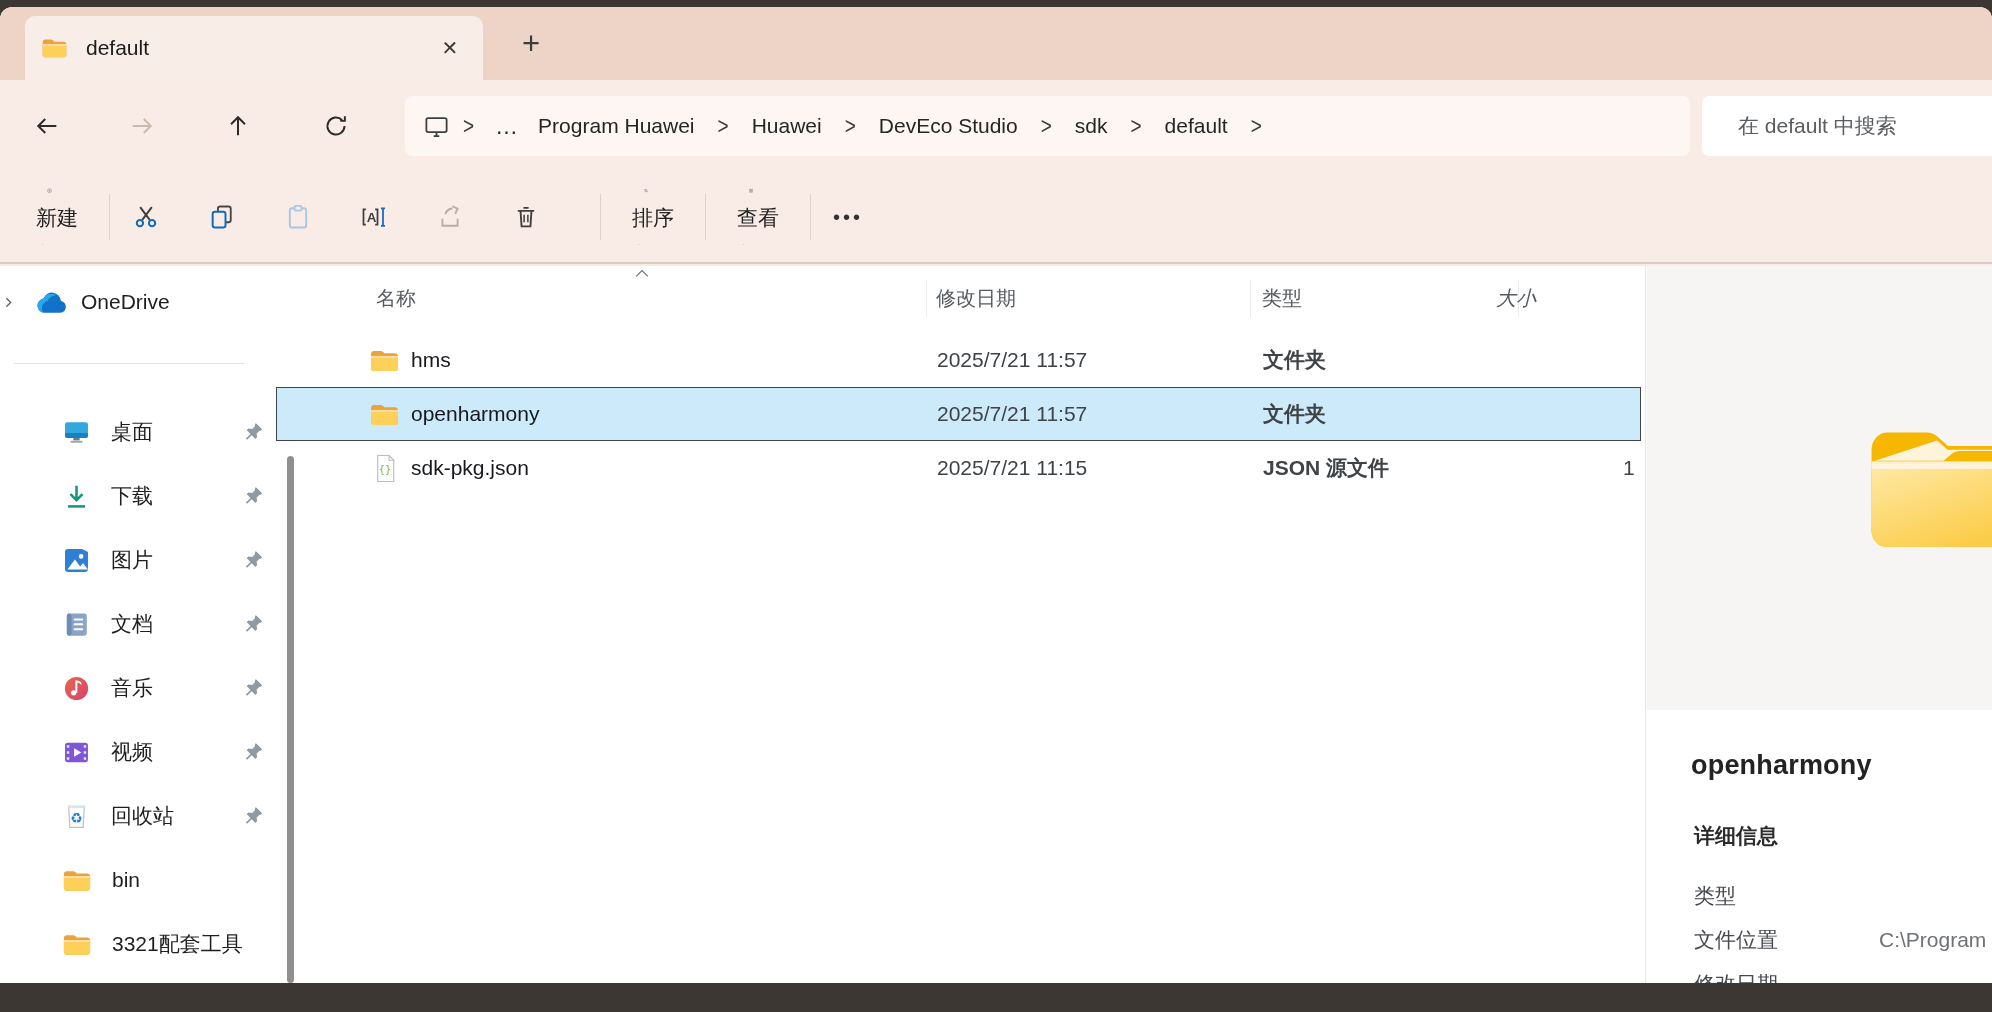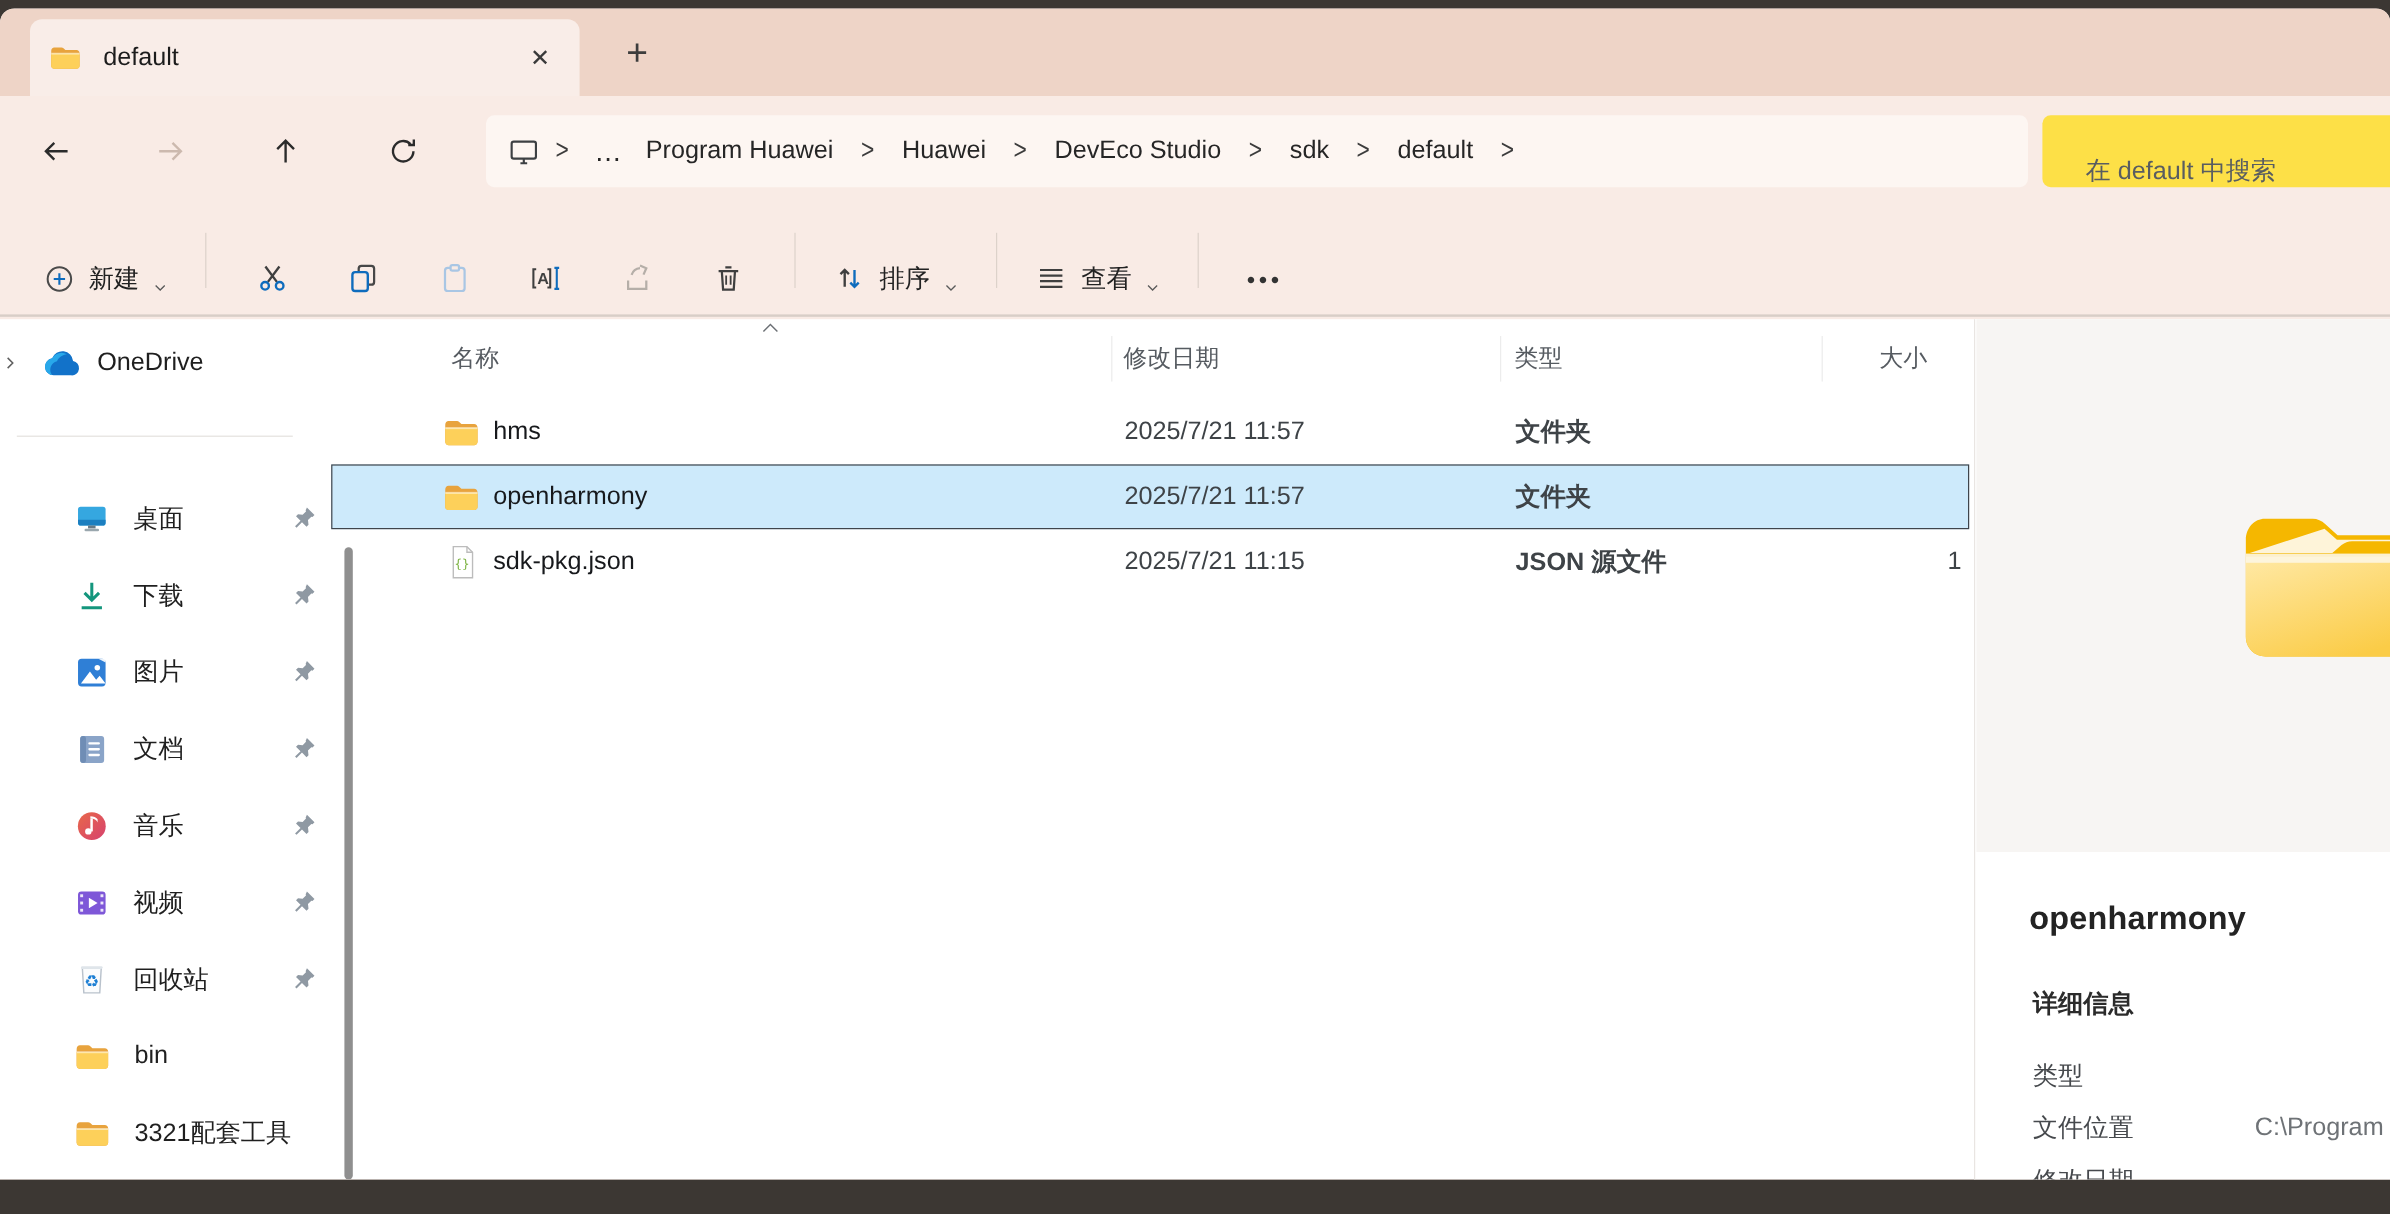--- a/index.html
+++ b/index.html
@@ -23,30 +23,30 @@
     justify-content:center;font-size:31px;font-weight:300;color:#3d3d3d;}
 
   
   .navbar{position:absolute;top:73px;left:0;right:0;height:92px;background:#f9ebe5;}
   .navbtn{position:absolute;top:18px;width:56px;height:56px;display:flex;align-items:center;justify-content:center;border-radius:6px;}
   .crumbfield{position:absolute;left:405px;top:16px;width:1285px;height:60px;background:#fdf6f2;
     border-radius:7px;display:flex;align-items:center;padding-left:18px;box-sizing:border-box;}
   .crumb{font-size:21px;color:#262626;padding:6px 10px;border-radius:5px;white-space:nowrap;}
   .crumb-sep{font-size:19px;color:#3c3c3c;padding:0 13px;transform:scaleY(1.25);display:inline-block;}
   .crumb-overflow{font-size:23px;color:#262626;letter-spacing:2px;padding:0 8px;}
-  .searchfield{position:absolute;left:1702px;top:16px;width:290px;height:60px;background:#fde047;
-    border-radius:7px 0 0 7px;display:flex;align-items:flex-end;box-sizing:border-box;}
+  .searchfield{position:absolute;left:1702px;top:16px;width:290px;height:60px;background:#ffffff;
+    border-radius:7px 0 0 7px;display:flex;align-items:center;box-sizing:border-box;}
   .searchfield input{border:none;outline:none;background:transparent;font-size:21px;color:#4f5356;
     font-family:inherit;padding-left:36px;width:240px;}
   .searchfield input::placeholder{color:#595d61;opacity:1;}
 
   
   .toolbar{position:absolute;top:165px;left:0;right:0;height:92px;background:#f9ebe5;
     border-bottom:2px solid #d8cec7;display:flex;align-items:center;padding-left:22px;box-sizing:border-box;}
-  .tbtn{display:flex;align-items:flex-end;justify-content:center;height:58px;border-radius:6px;}
+  .tbtn{display:flex;align-items:flex-start;justify-content:center;height:58px;border-radius:6px;flex-direction:column;}
   .tbtn.icononly{width:66px;margin:0 5px;}
   .tbtn.labeled{padding:0 14px;gap:11px;}
   .tbtn .lbl{font-size:21px;color:#222;}
   .tsep{width:1px;height:46px;background:#ddd2ca;margin:0 17px;}
   .dots{font-size:20px;letter-spacing:3px;color:#333;}
 
   
   .main{position:absolute;top:259px;left:0;right:0;bottom:0;background:#fff;display:flex;}
 
   
@@ -420,21 +420,21 @@
         <svg width="20" height="14" viewBox="0 0 24 14">
             <path d="M5 11l7-7 7 7" fill="none" stroke="#6b6f74" stroke-width="1.4"></path>
           </svg>
       </div>
       <div class="lh" style="left:106px;">名称</div>
       <div class="lh-sep" style="left:656px;"></div>
       <div class="lh" style="left:666px;">修改日期</div>
       <div class="lh-sep" style="left:980px;"></div>
       <div class="lh" style="left:992px;">类型</div>
       <div class="lh-sep" style="left:1248px;"></div>
-      <div class="lh" style="left:1296px;">大小</div>
+      <div class="lh" style="left:1226px;font-style:italic;">大小</div>
 
       <div class="rows">
         <div class="row">
           <span class="cell c-icon">
             <svg width="31" height="25" viewBox="0 0 32 26">
                 <path d="M2 6.2C2 4.4 3.3 3 4.9 3h7.3c.7 0 1.4.3 1.9.8l1.9 1.7H27c1.7 0 3 1.4 3 3V21c0 1.7-1.3 3-3 3H5c-1.7 0-3-1.3-3-3z" fill="#e8a33d"></path>
                 <path d="M2 8.8h28V21c0 1.7-1.3 3-3 3H5c-1.7 0-3-1.3-3-3z" fill="#fdd05a"></path>
                 <rect x="2" y="8.2" width="28" height="1.8" fill="#ffffff" opacity="0.5"></rect>
               </svg>
           </span>

